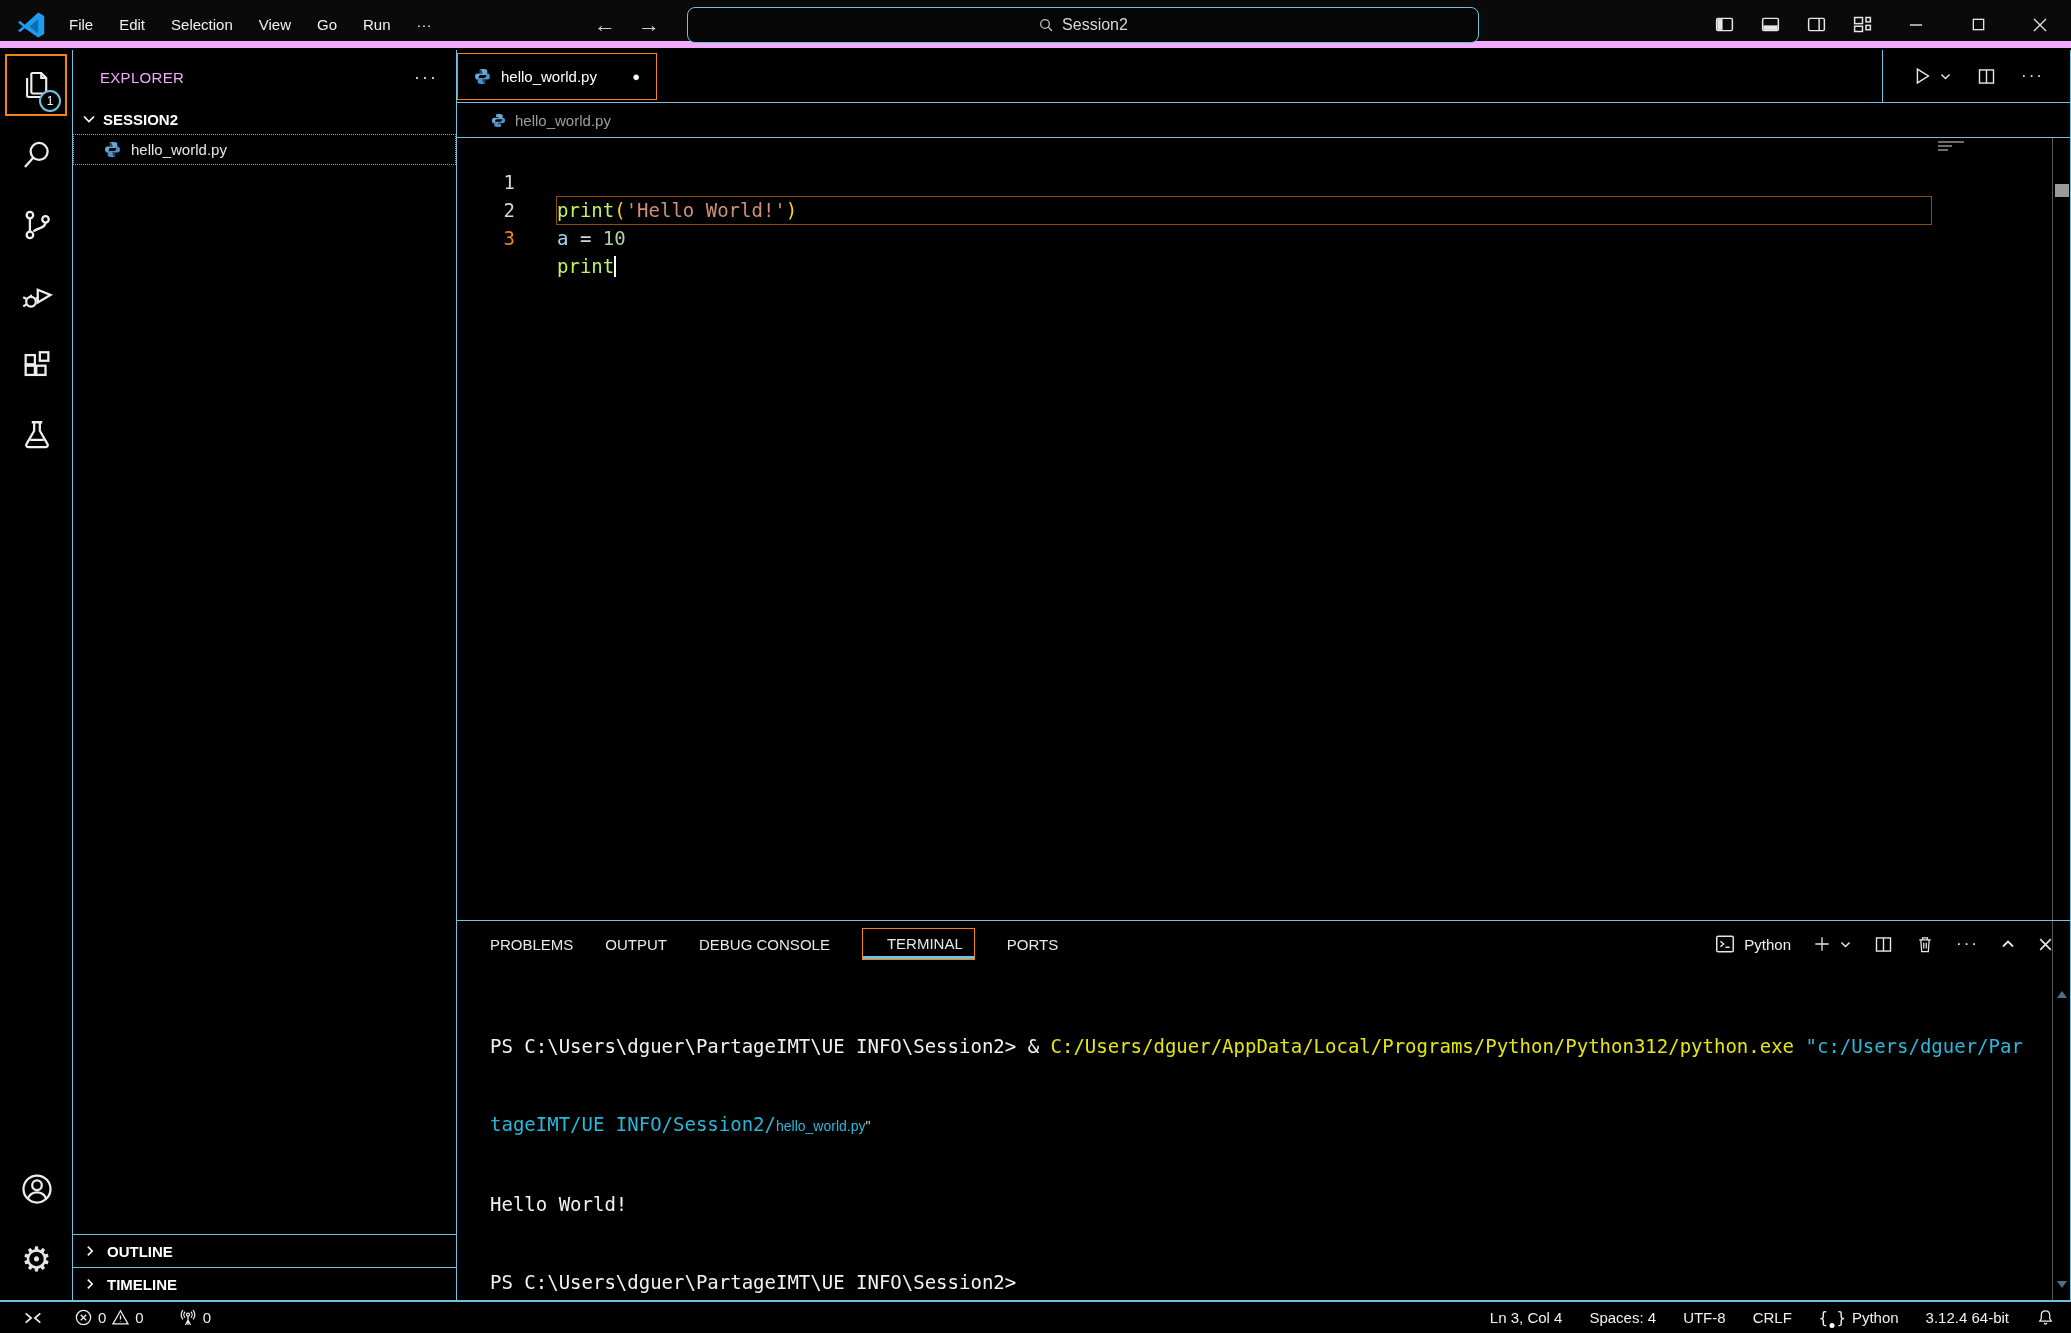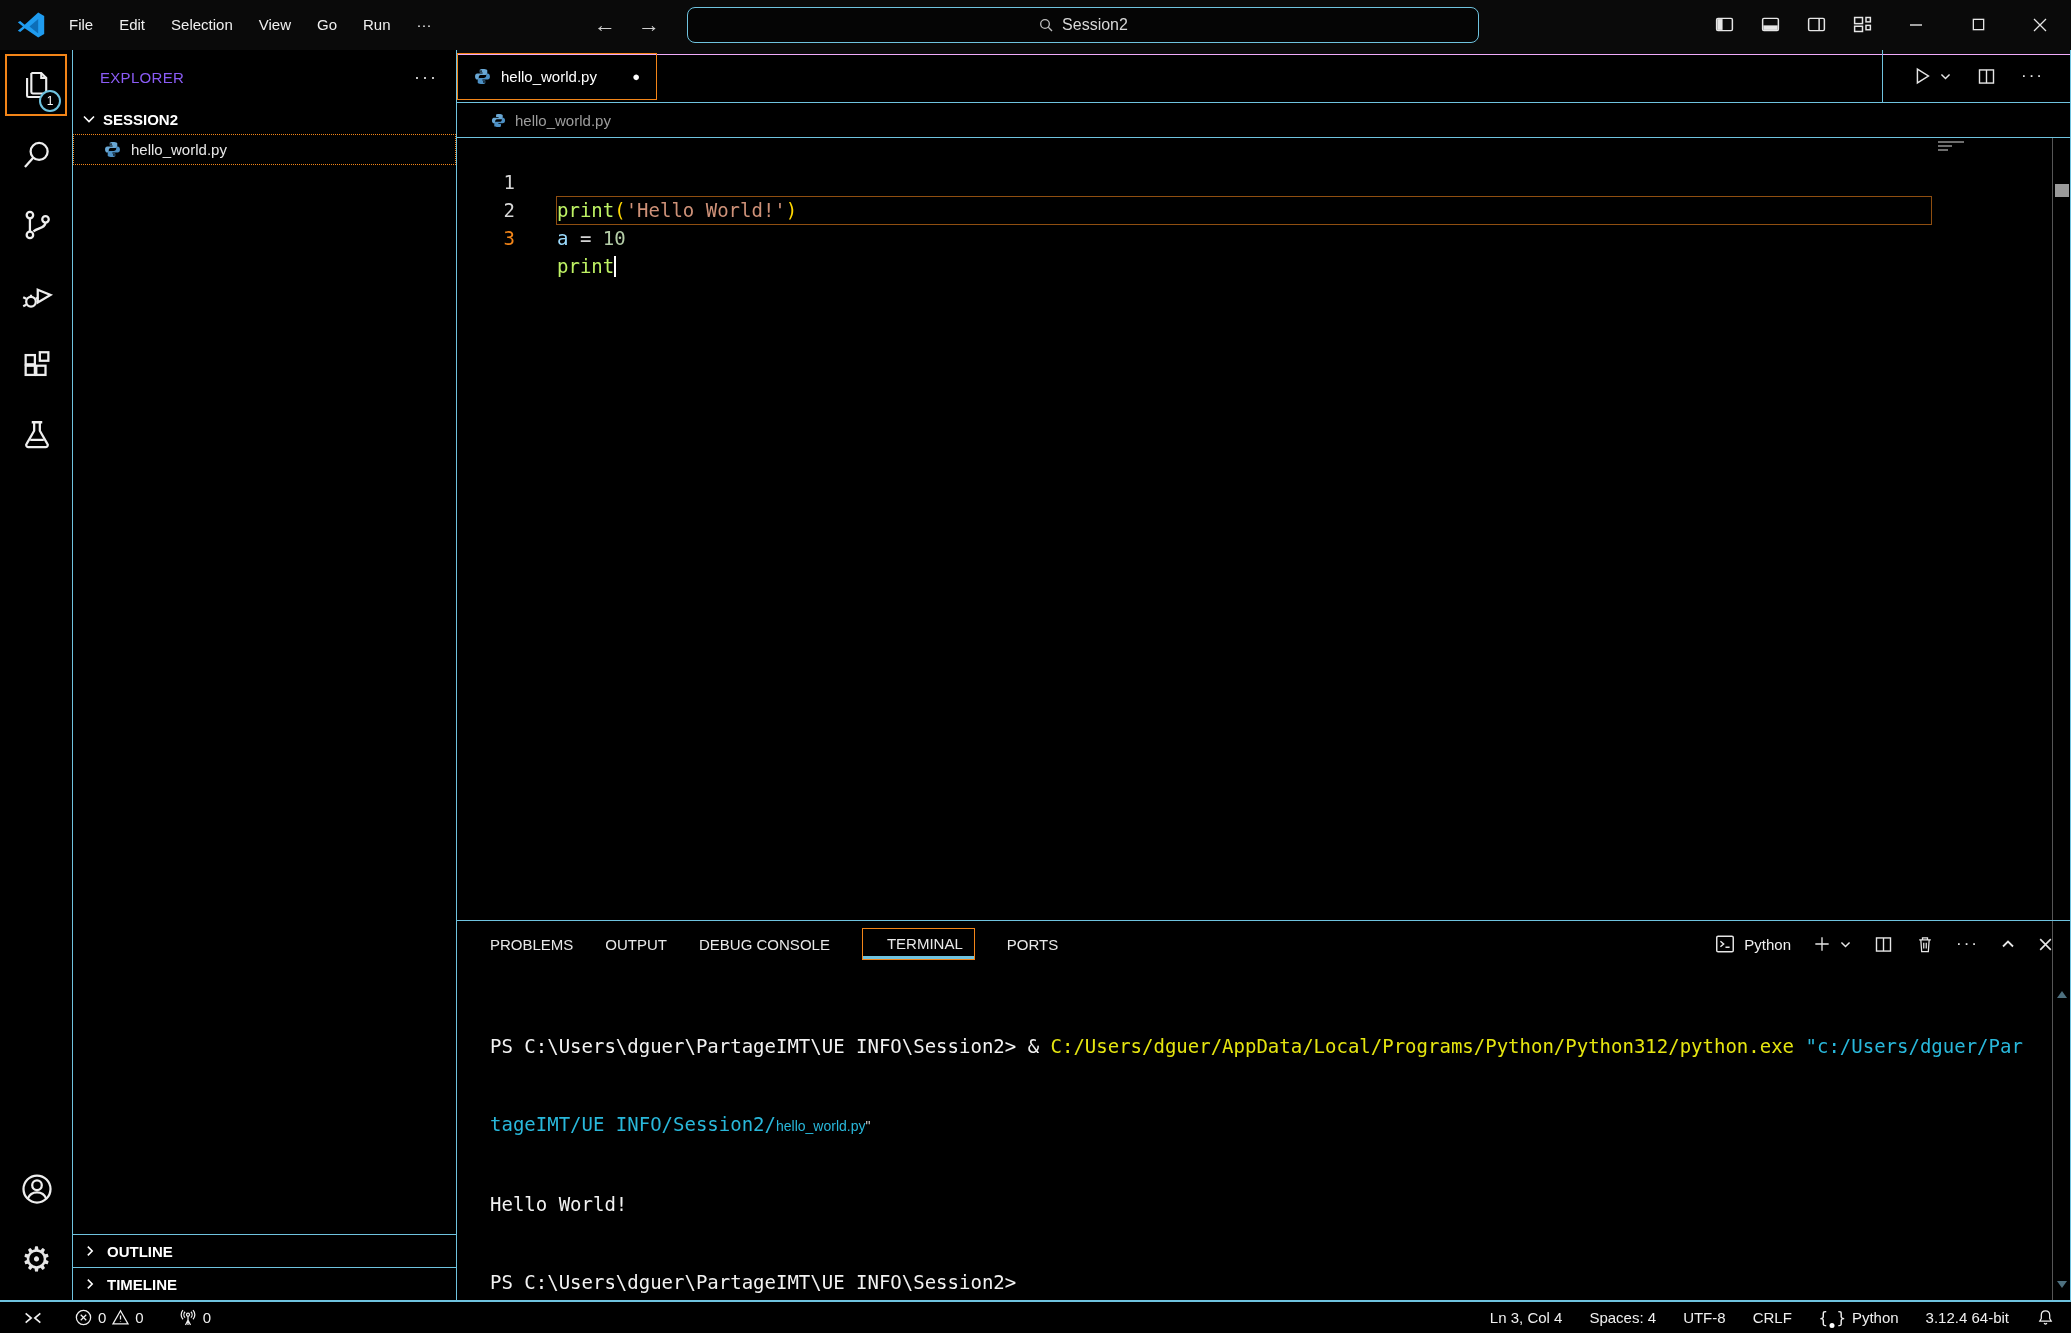--- a/index.html
+++ b/index.html
@@ -1,22 +1,22 @@
 <!DOCTYPE html>
 <html><head>
 <meta charset="utf-8">
 <style>
   * { box-sizing: border-box; margin: 0; padding: 0; }
   html,body { width:2071px; height:1333px; background:#000; overflow:hidden;
               font-family:"Liberation Sans", sans-serif; color:#e8e8e8; }
   svg { display:block; }
 
   
-  .titlebar { position:absolute; top:0; left:0; width:2071px; height:55px;
-              background:#0a0a0a; border-bottom:1px solid #f0abfc; }
+  .titlebar { position:absolute; top:0; left:0; width:2071px; height:48px;
+              background:#0a0a0a; border-bottom:7px solid #f0abfc; }
   .logo { position:absolute; left:16px; top:10px; }
   .menus { position:absolute; left:56px; top:0; height:49px; display:flex; align-items:center; }
   .menu-item { padding:6px 13px; font-size:15px; color:#f0f0f0; cursor:default; }
   .nav-arrows { position:absolute; left:594px; top:0; height:49px; display:flex; align-items:center; gap:22px;
                 color:#cfcfcf; font-size:22px; }
   .searchbox { position:absolute; left:687px; top:7px; width:792px; height:36px;
                border:1px solid #6fc3df; border-radius:8px; background:#050505;
                display:flex; align-items:center; justify-content:center; gap:8px;
                color:#d8d8d8; font-size:16px; }
   .tb-right { position:absolute; right:0; top:0; height:49px; display:flex; align-items:center; }
@@ -34,21 +34,21 @@
   .ab-badge { position:absolute; right:12px; bottom:8px; width:22px; height:22px; border-radius:50%;
               background:#000; border:2px solid #6fc3df; color:#fff; font-size:12px;
               display:flex; align-items:center; justify-content:center; }
   .ab-bottom { position:absolute; bottom:6px; left:0; width:73px; }
   .gear-glyph { font-size:34px; color:#e6e6e6; line-height:1; }
 
   
   .sidebar { width:384px; height:100%; background:#000; border-right:1px solid #6fc3df;
              position:relative; flex:none; }
   .sb-header { height:54px; display:flex; align-items:center; padding:0 18px 0 27px; }
-  .sb-title { font-size:15px; color:#8b5cf6; letter-spacing:.3px; }
+  .sb-title { font-size:15px; color:#f0abfc; letter-spacing:.3px; }
   .sb-more { margin-left:auto; font-size:18px; letter-spacing:2px; color:#e0e0e0; }
   .sb-section { height:30px; display:flex; align-items:center; gap:6px; padding-left:8px;
                 font-size:15px; font-weight:bold; color:#fff; }
   .sb-file { height:31px; display:flex; align-items:center; gap:10px; padding-left:30px;
              border:1px dotted #f38518; font-size:15px; color:#e8e8e8; }
   .sb-bottom { position:absolute; bottom:0; left:0; width:100%; }
   .sb-collapsed { height:33px; border-top:1px solid #6fc3df; display:flex; align-items:center;
                   gap:10px; padding-left:10px; font-size:15px; font-weight:bold; color:#fff; }
 
   

